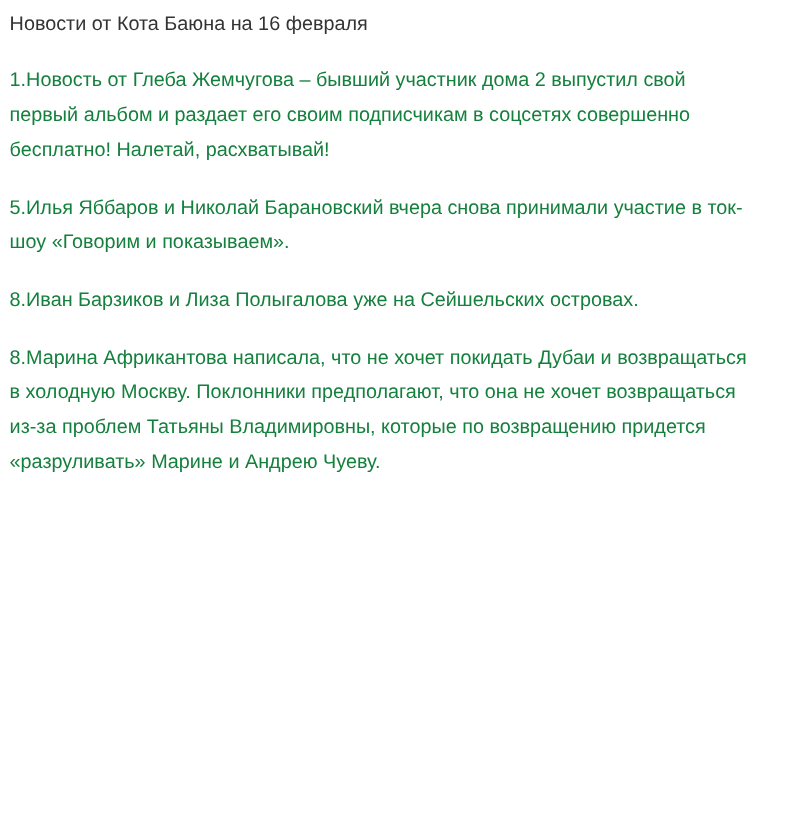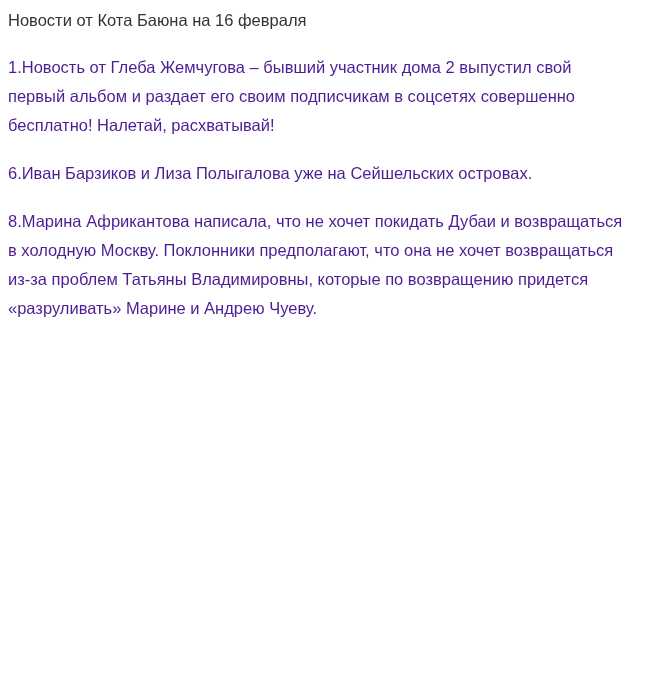--- a/index.html
+++ b/index.html
@@ -24,28 +24,29 @@
     font-weight: 400;
     line-height: 29px;
     margin: 0 0 18px 0;
     color: #333333;
   }
   .news-item {
     font-size: 16.5px;
     font-weight: 400;
     line-height: 29px;
     margin: 0 0 19px 0;
-    color: #4c1d95;
+    color: #15803d;
   }
   .news-item:last-child {
     margin-bottom: 0;
   }
 </style>
 </head>
 <body>
 
 <div class="article">
   <h1 class="article-title">Новости от Кота Баюна на 16 февраля</h1>
   <p class="news-item">1.Новость от Глеба Жемчугова – бывший участник дома 2 выпустил свой первый альбом и раздает его своим подписчикам в соцсетях совершенно бесплатно! Налетай, расхватывай!</p>
-  <p class="news-item">6.Иван Барзиков и Лиза Полыгалова уже на Сейшельских островах.</p>
+  <p class="news-item">5.Илья Яббаров и Николай Барановский вчера снова принимали участие в ток-шоу «Говорим и показываем».</p>
+  <p class="news-item">8.Иван Барзиков и Лиза Полыгалова уже на Сейшельских островах.</p>
   <p class="news-item">8.Марина Африкантова написала, что не хочет покидать Дубаи и возвращаться в холодную Москву. Поклонники предполагают, что она не хочет возвращаться из-за проблем Татьяны Владимировны, которые по возвращению придется «разруливать» Марине и Андрею Чуеву.</p>
 
 </div>
 
 </body></html>

